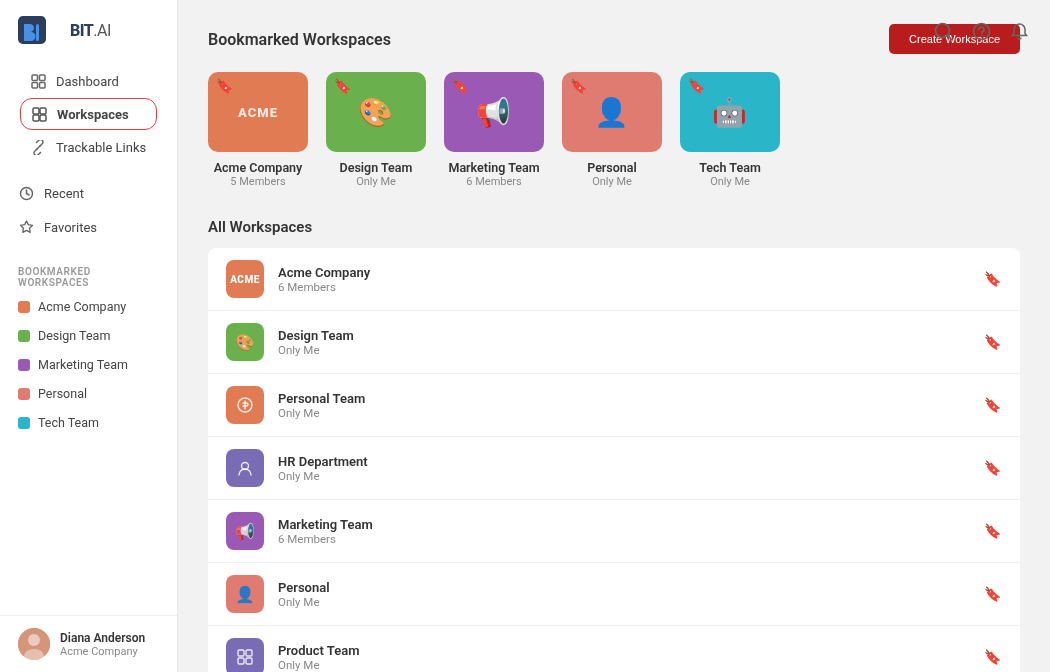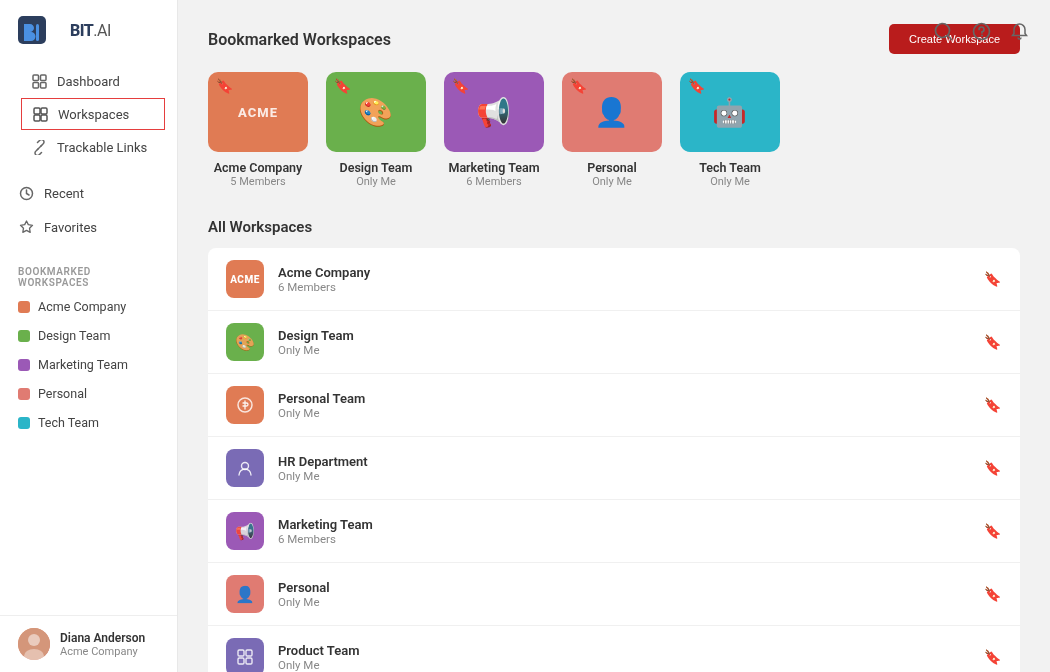--- a/index.html
+++ b/index.html
@@ -19,22 +19,21 @@
       display: flex;
       align-items: center;
       gap: 24px;
     }
     .logo-icon {
       width: 28px;
       height: 28px;
     }
 
     .sidebar-nav {
-      padding: 4px 4px;
-      margin-left: 9px;
+      padding: 4px 12px;
     }
     .nav-item {
       display: flex;
       align-items: center;
       gap: 10px;
       padding: 9px 18px;
       cursor: pointer;
       font-size: 13px;
       color: #444;
       border-radius: 0;
@@ -264,21 +263,21 @@
       <span class="icon">
         <svg width="15" height="15" viewBox="0 0 15 15" fill="none">
             <rect x="1" y="1" width="5.5" height="5.5" rx="1" stroke="#666" stroke-width="1.5"></rect>
             <rect x="8.5" y="1" width="5.5" height="5.5" rx="1" stroke="#666" stroke-width="1.5"></rect>
             <rect x="1" y="8.5" width="5.5" height="5.5" rx="1" stroke="#666" stroke-width="1.5"></rect>
             <rect x="8.5" y="8.5" width="5.5" height="5.5" rx="1" stroke="#666" stroke-width="1.5"></rect>
           </svg>
       </span>
       <span>Dashboard</span>
     </div>
-    <div class="nav-item active-workspaces" style="border:1.5px solid #e53e3e;border-radius:0;margin:0 8px;padding:7px 10px;">
+    <div class="nav-item active-workspaces" style="border:1.5px solid #e53e3e;border-radius:12px;margin:0 8px;padding:7px 10px;font-weight:bold;">
       <span class="icon">
         <svg width="15" height="15" viewBox="0 0 15 15" fill="none">
             <rect x="1" y="1" width="6" height="6" rx="1.2" stroke="#555" stroke-width="1.5"></rect>
             <rect x="8" y="1" width="6" height="6" rx="1.2" stroke="#555" stroke-width="1.5"></rect>
             <rect x="1" y="8" width="6" height="6" rx="1.2" stroke="#555" stroke-width="1.5"></rect>
             <rect x="8" y="8" width="6" height="6" rx="1.2" stroke="#555" stroke-width="1.5"></rect>
           </svg>
       </span>
       <span>Workspaces</span>
     </div>

